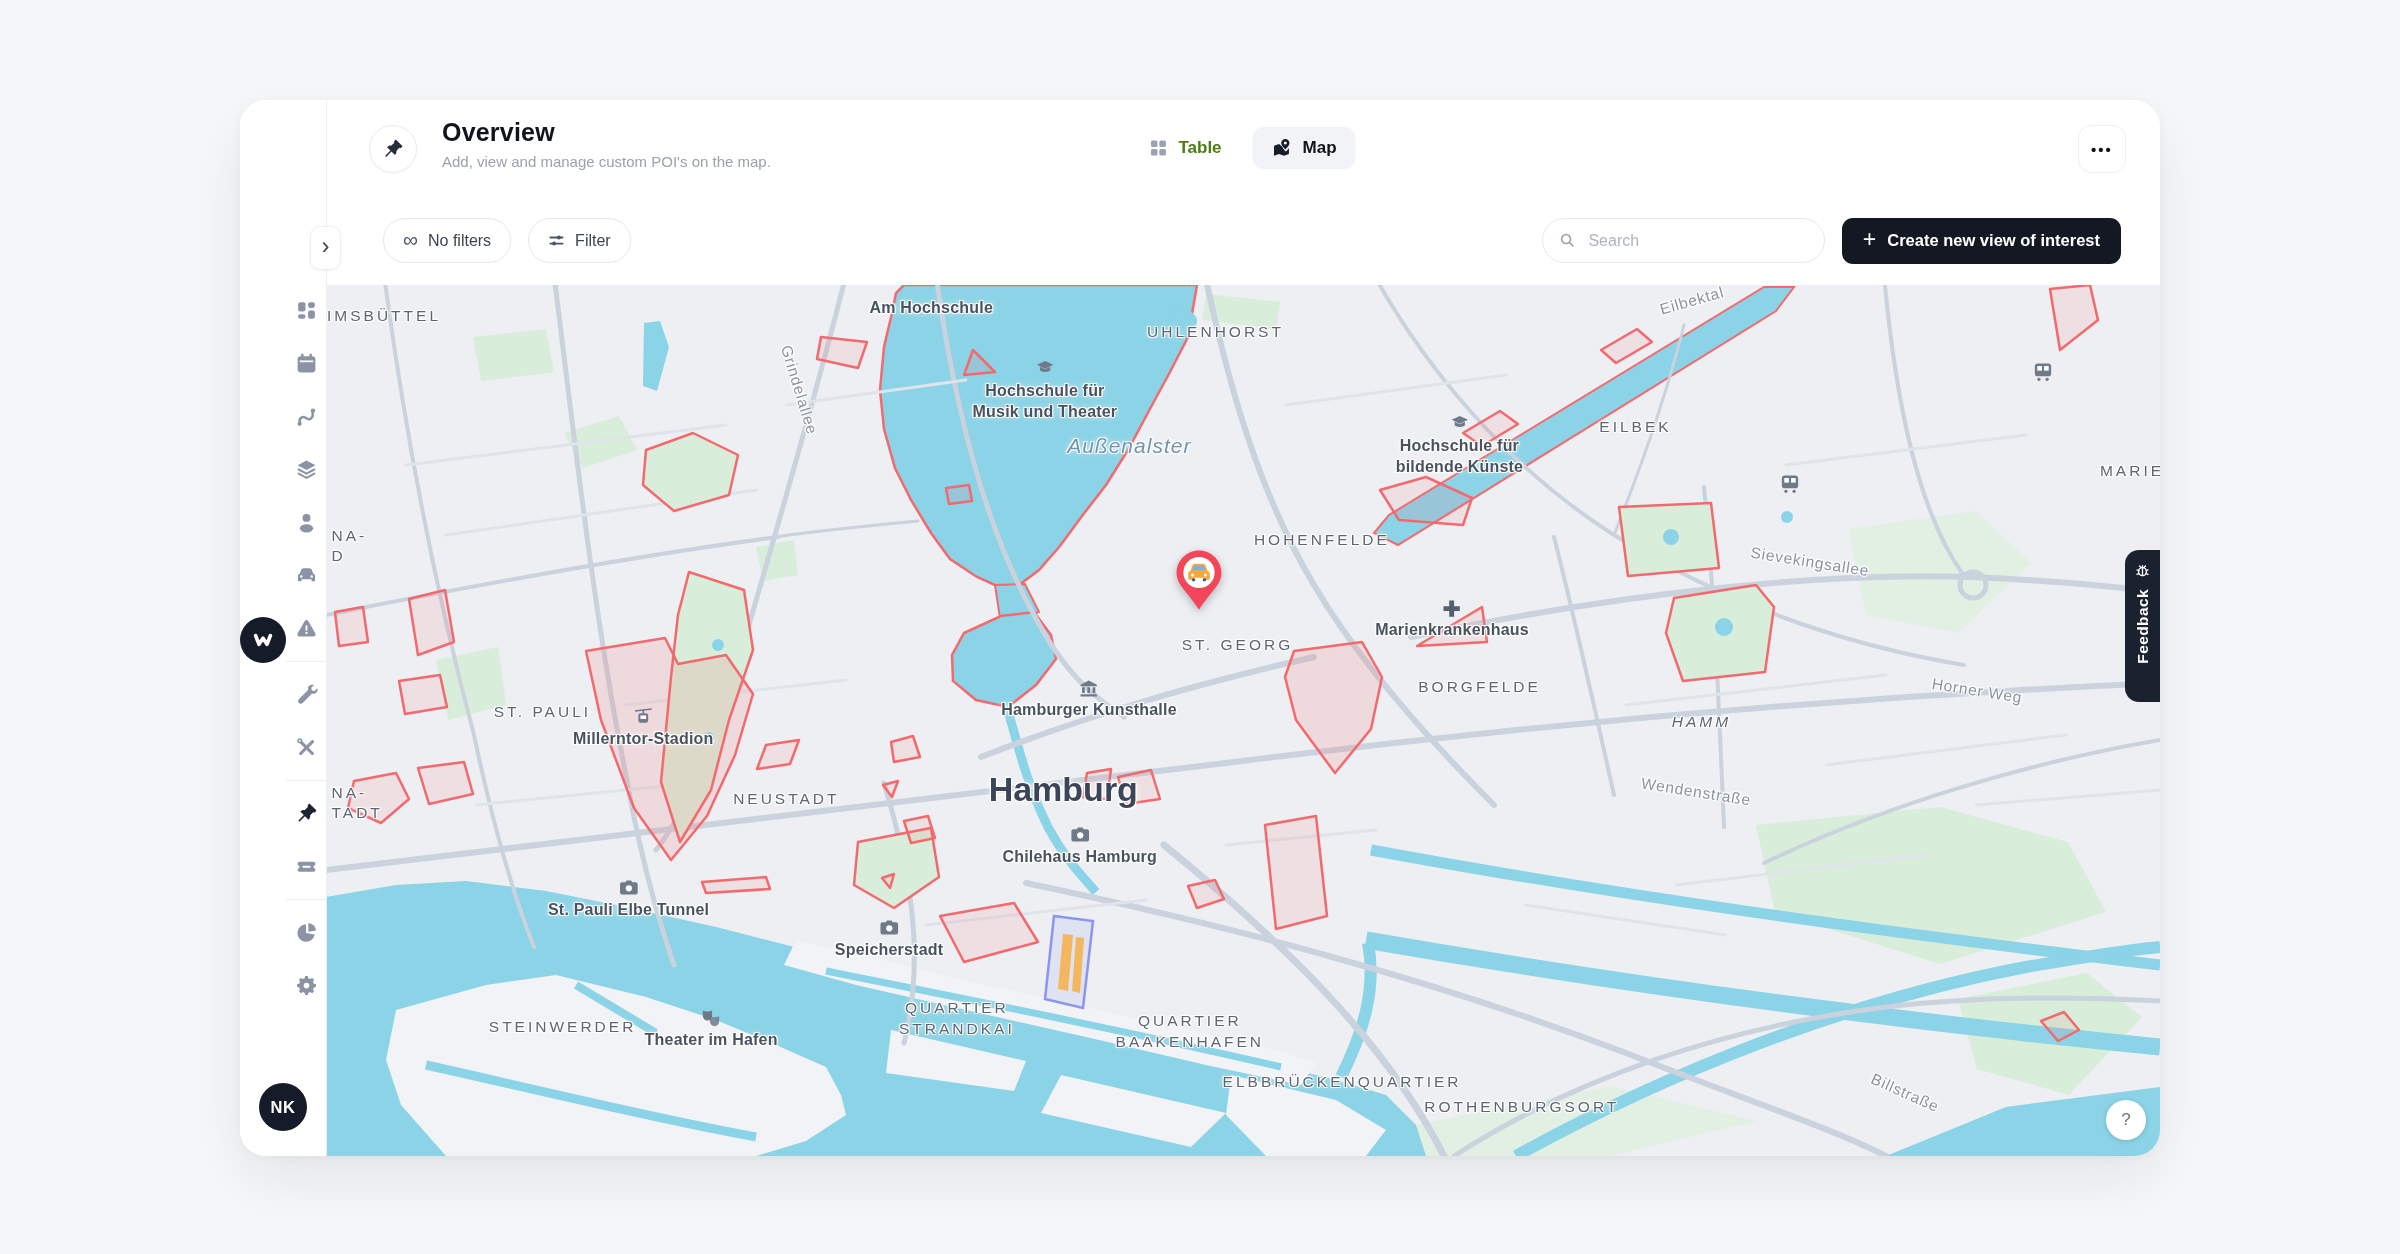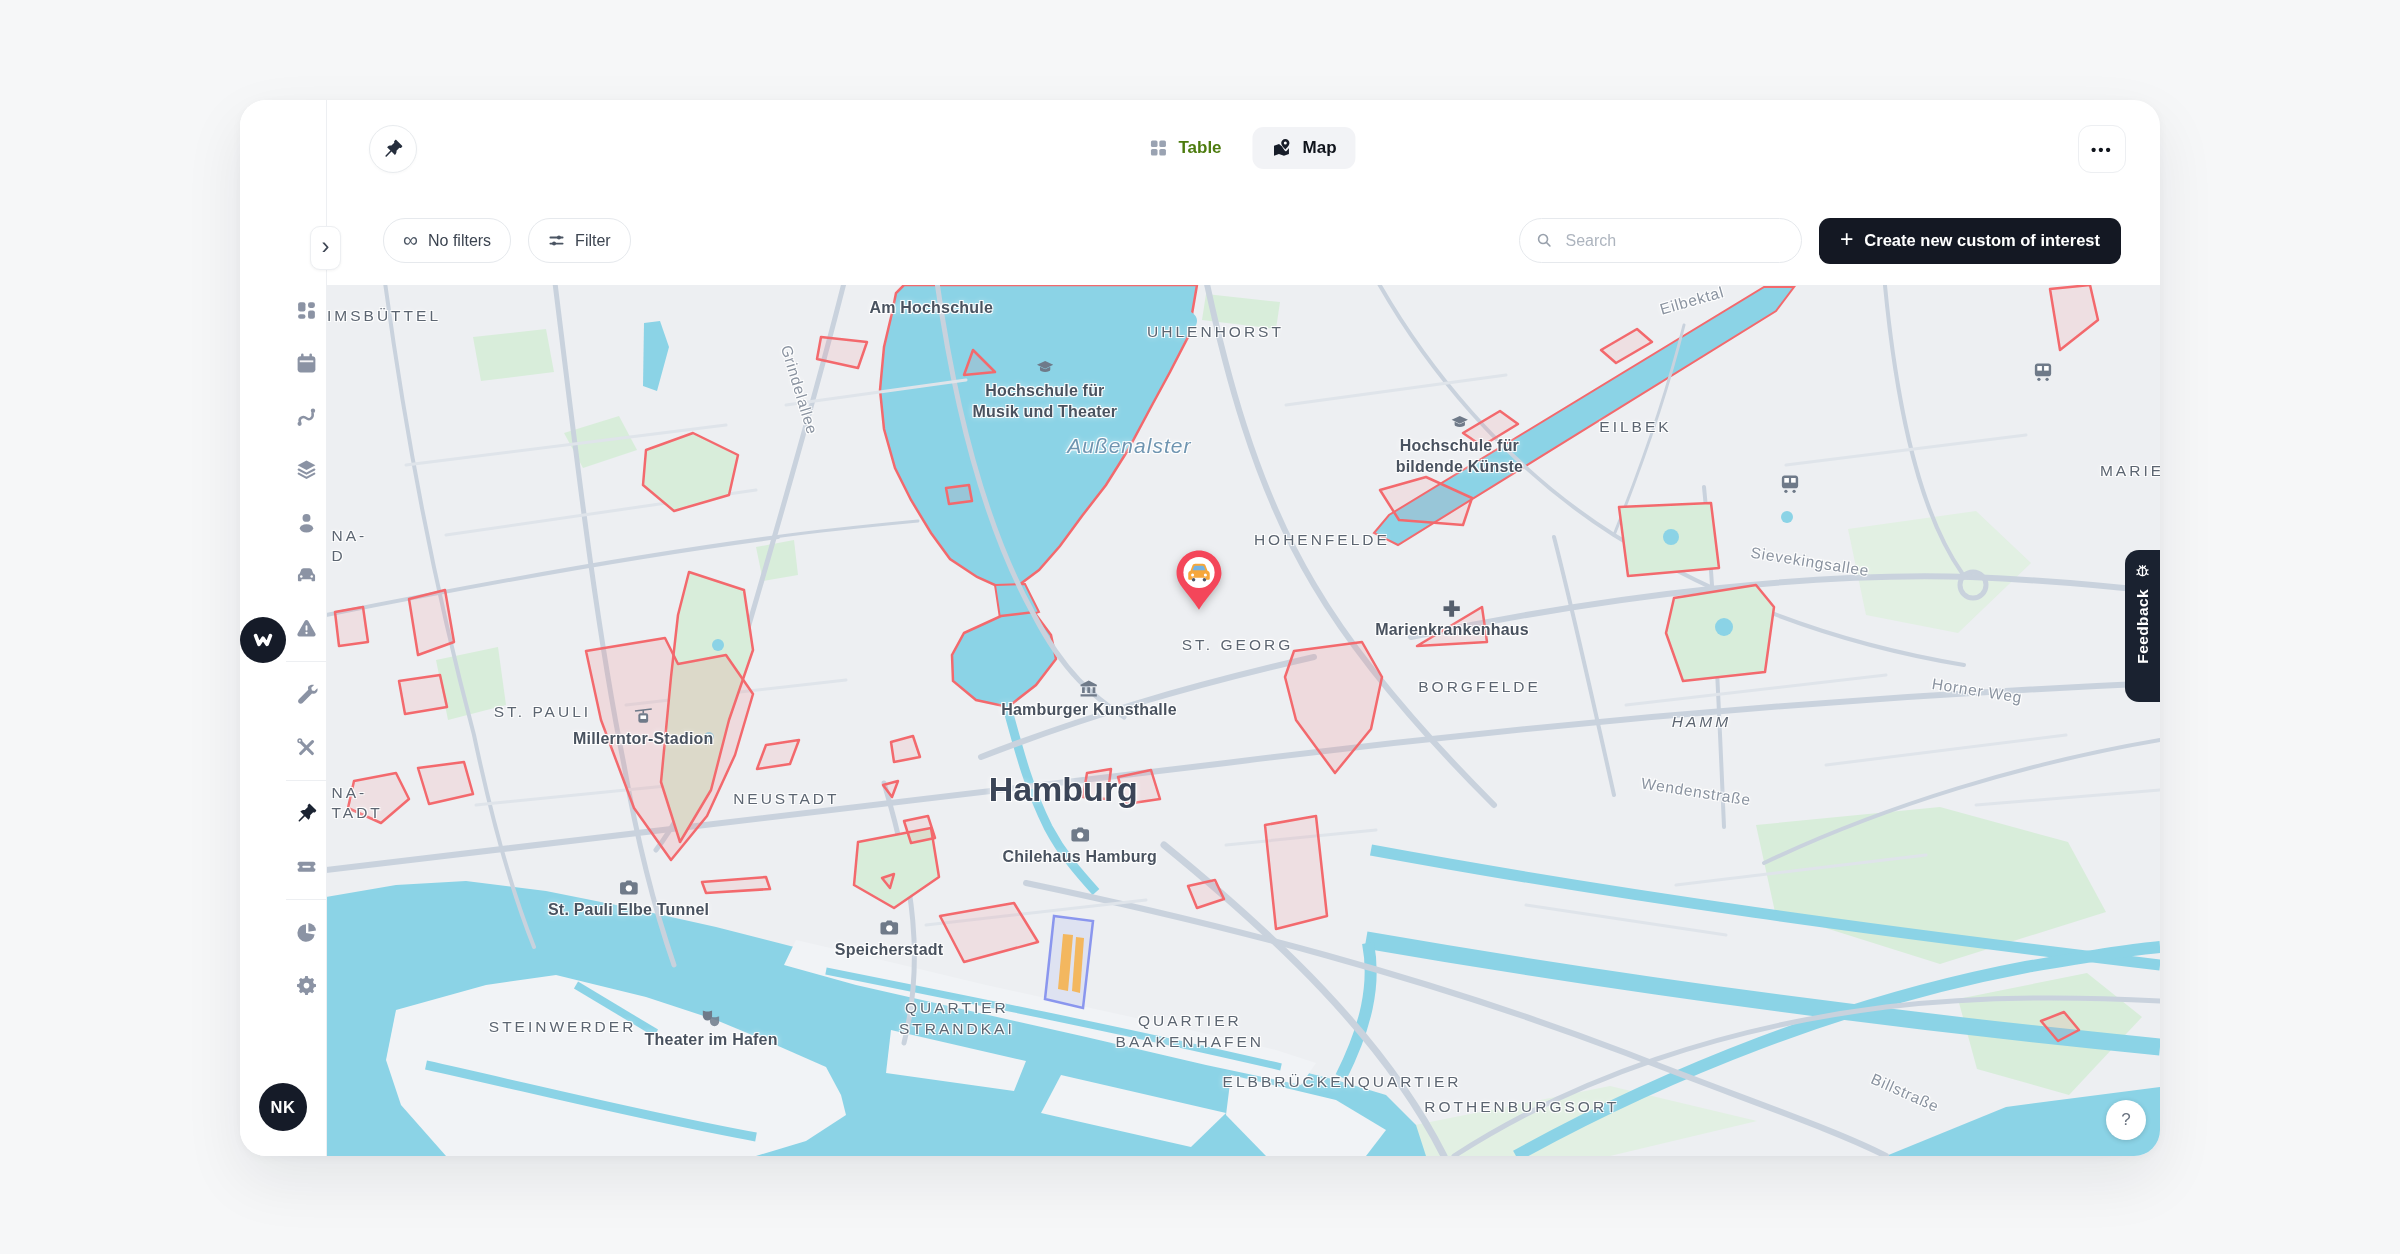--- a/index.html
+++ b/index.html
@@ -165,20 +165,24 @@
   <div class="collap">
       <span>›</span>
     </div>
 
   <div class="header">
     <div class="pin-circle">
       <svg viewBox="0 0 22 22" width="22">
           <path fill="#262e3d" d="M13.2 1.9c.3-.3.8-.3 1.1 0l5.8 5.8c.3.3.3.8 0 1.1l-.9.9c-.3.3-.7.4-1.1.3l-.7-.2-2.9 2.9c.2 1.4-.2 2.9-1.3 4l-.3.3-3.4-3.4-4.8 4.9c-.3.3-.8.3-1.1 0-.3-.3-.3-.8 0-1.1l4.8-4.9-3.3-3.3.3-.3c1.1-1.1 2.6-1.5 4-1.3l2.9-2.9-.2-.7c-.1-.4 0-.8.3-1.1z"></path>
         </svg>
     </div>
+    <div class="title-block">
+      <div class="title">Overview</div>
+      <div class="subtitle">Add, view and manage custom POI's on the map.</div>
+    </div>
     <div class="tabs">
       <div class="tab">
         <svg viewBox="0 0 18 18" width="18">
             <g fill="#9aa3b2">
               <rect x="1.5" y="1.5" width="6.6" height="6.6" rx="1.6"></rect>
               <rect x="9.9" y="1.5" width="6.6" height="6.6" rx="1.6"></rect>
               <rect x="1.5" y="9.9" width="6.6" height="6.6" rx="1.6"></rect>
               <rect x="9.9" y="9.9" width="6.6" height="6.6" rx="1.6"></rect>
             </g>
           </svg>
@@ -215,21 +219,21 @@
     </div>
     <div class="search">
       <svg viewBox="0 0 20 20" width="19">
           <circle cx="8.5" cy="8.5" r="5.4" fill="none" stroke="#99a1ac" stroke-width="1.9"></circle>
           <path d="M12.8 12.8L16.8 16.8" stroke="#99a1ac" stroke-width="1.9" stroke-linecap="round"></path>
         </svg>
       <input type="text" placeholder="Search" style="">
     </div>
     <div class="create-btn">
       <span class="plus">+</span>
-      <span>Create new custom of interest</span>
+      <span>Create new view of interest</span>
     </div>
   </div>
 
   <div class="map">
     <svg class="base" viewBox="0 0 1834 871" preserveAspectRatio="none">
       <rect width="1834" height="871" fill="#edeff2"></rect>
 
       <g fill="#d8edda">
         <polygon points="430,262 468,255 472,290 437,296"></polygon>
         <polygon points="110,375 172,362 180,420 122,435"></polygon>

